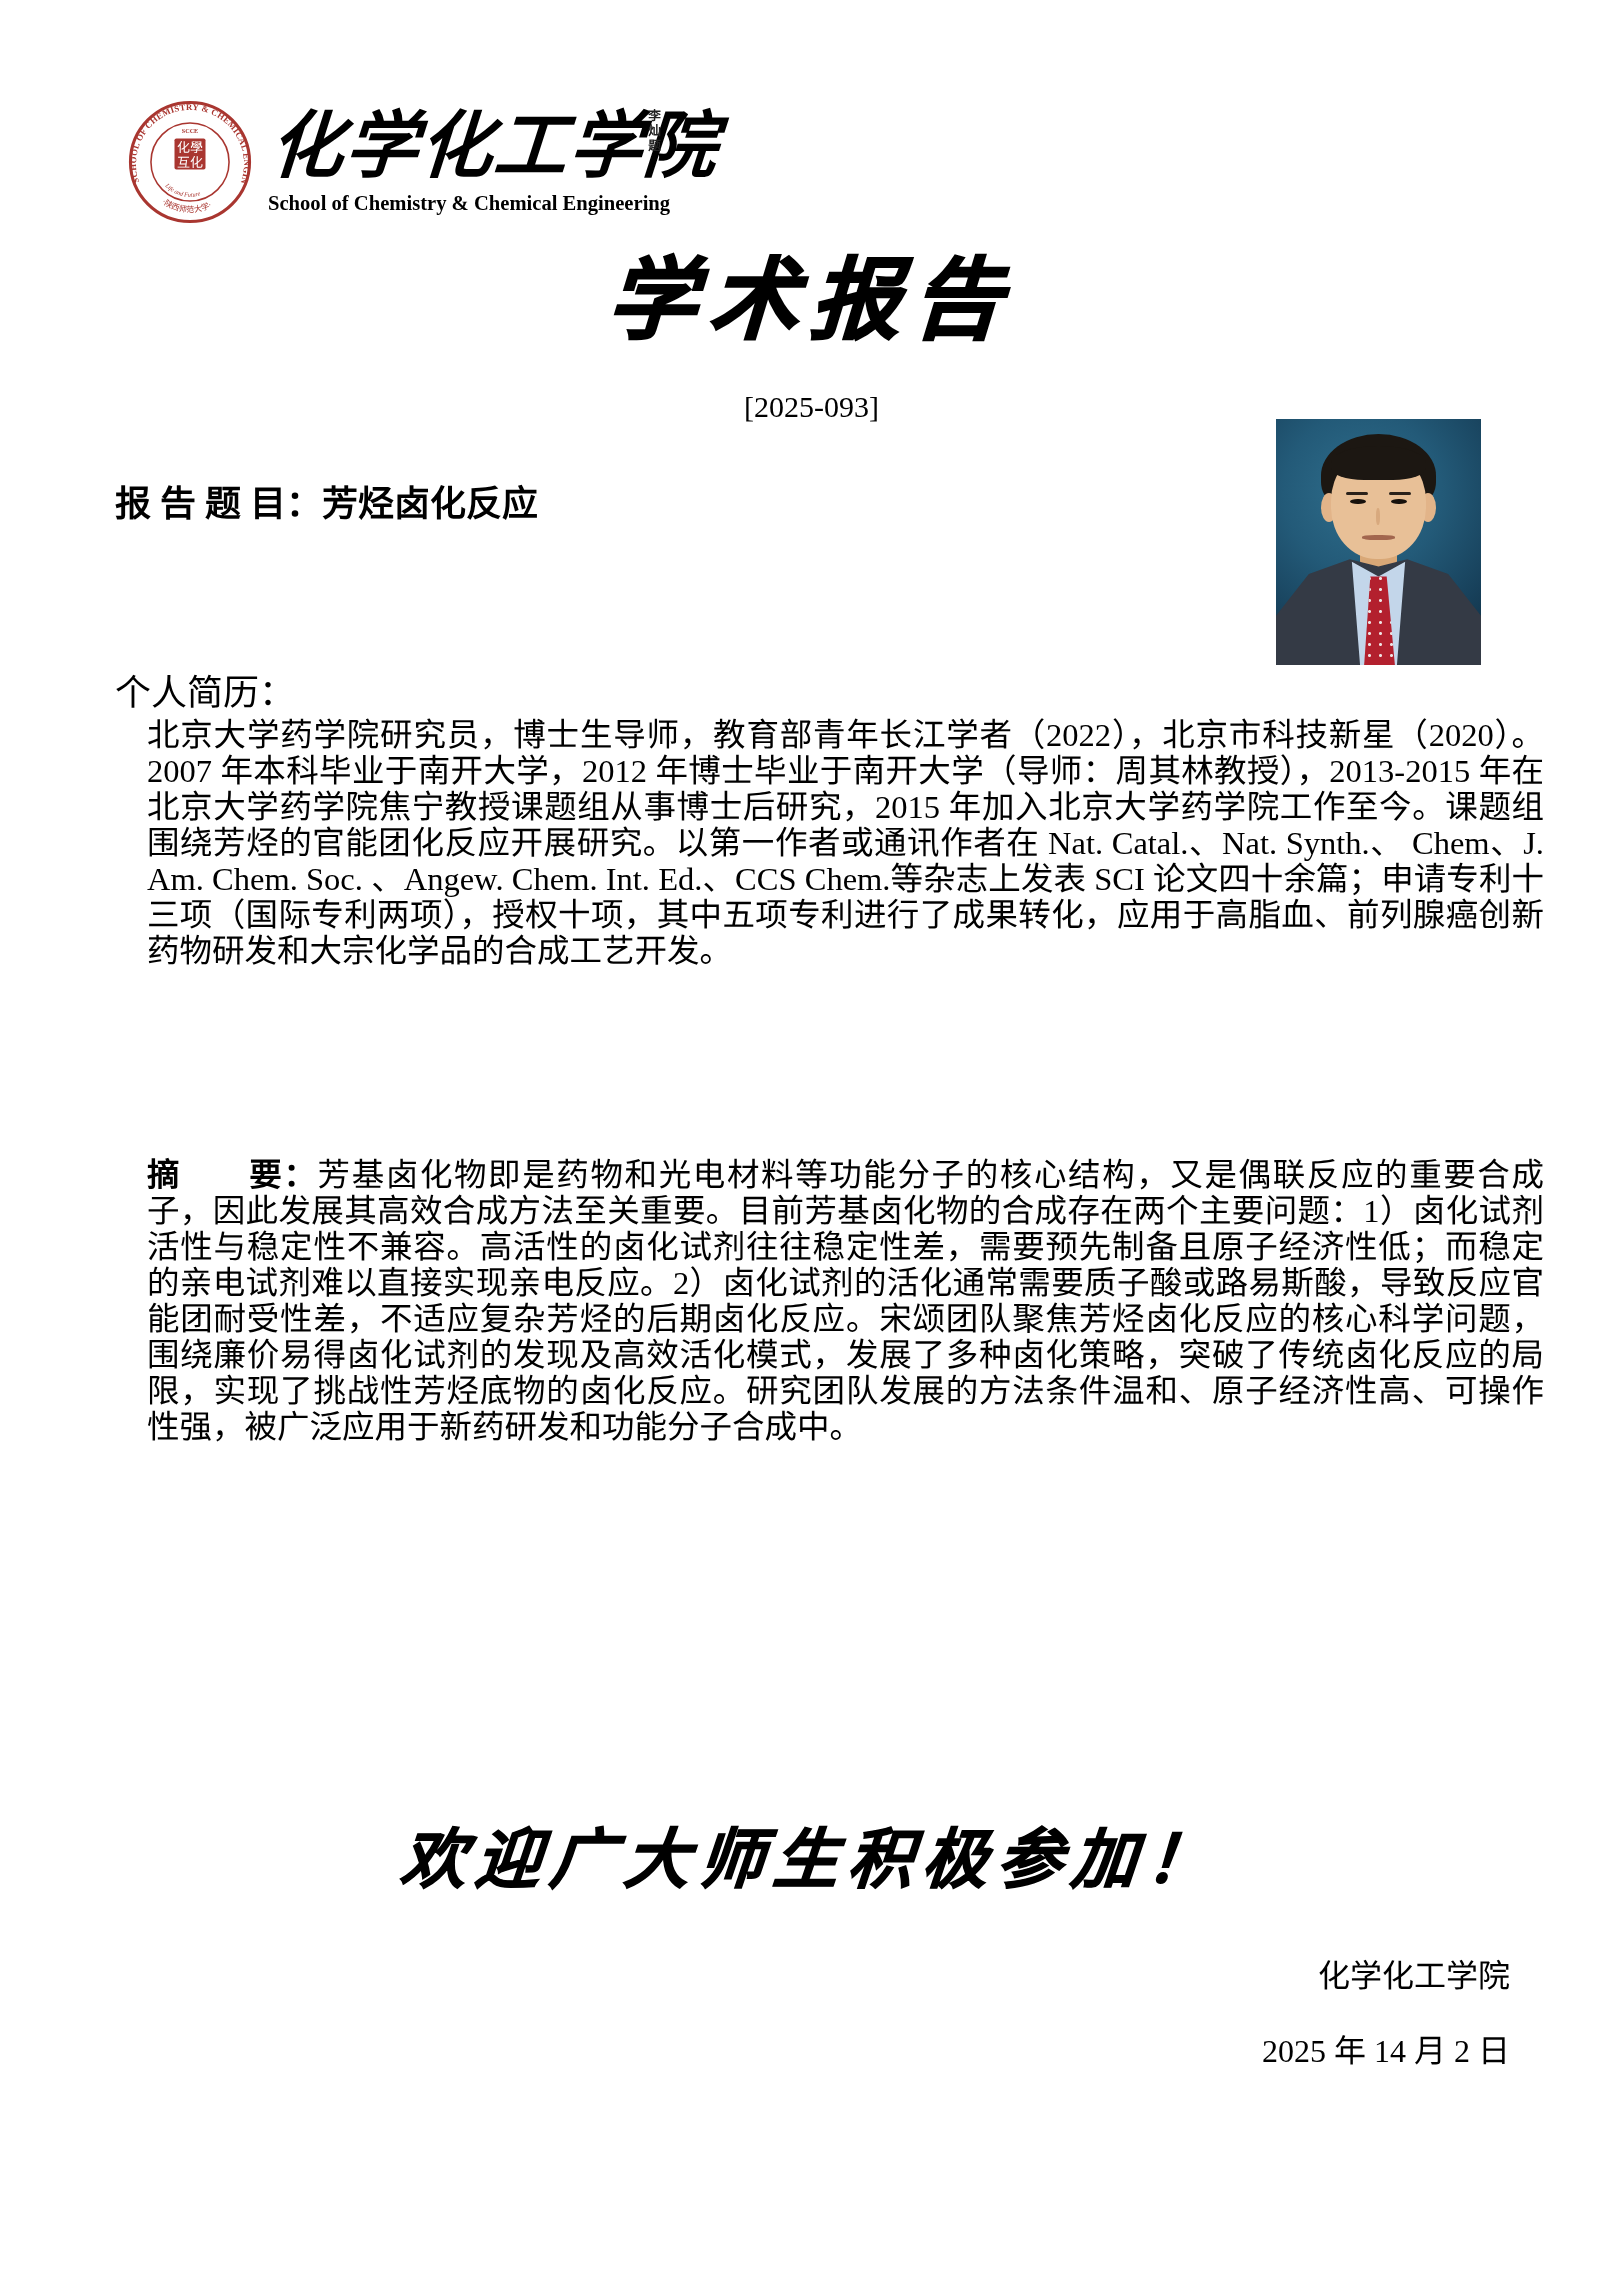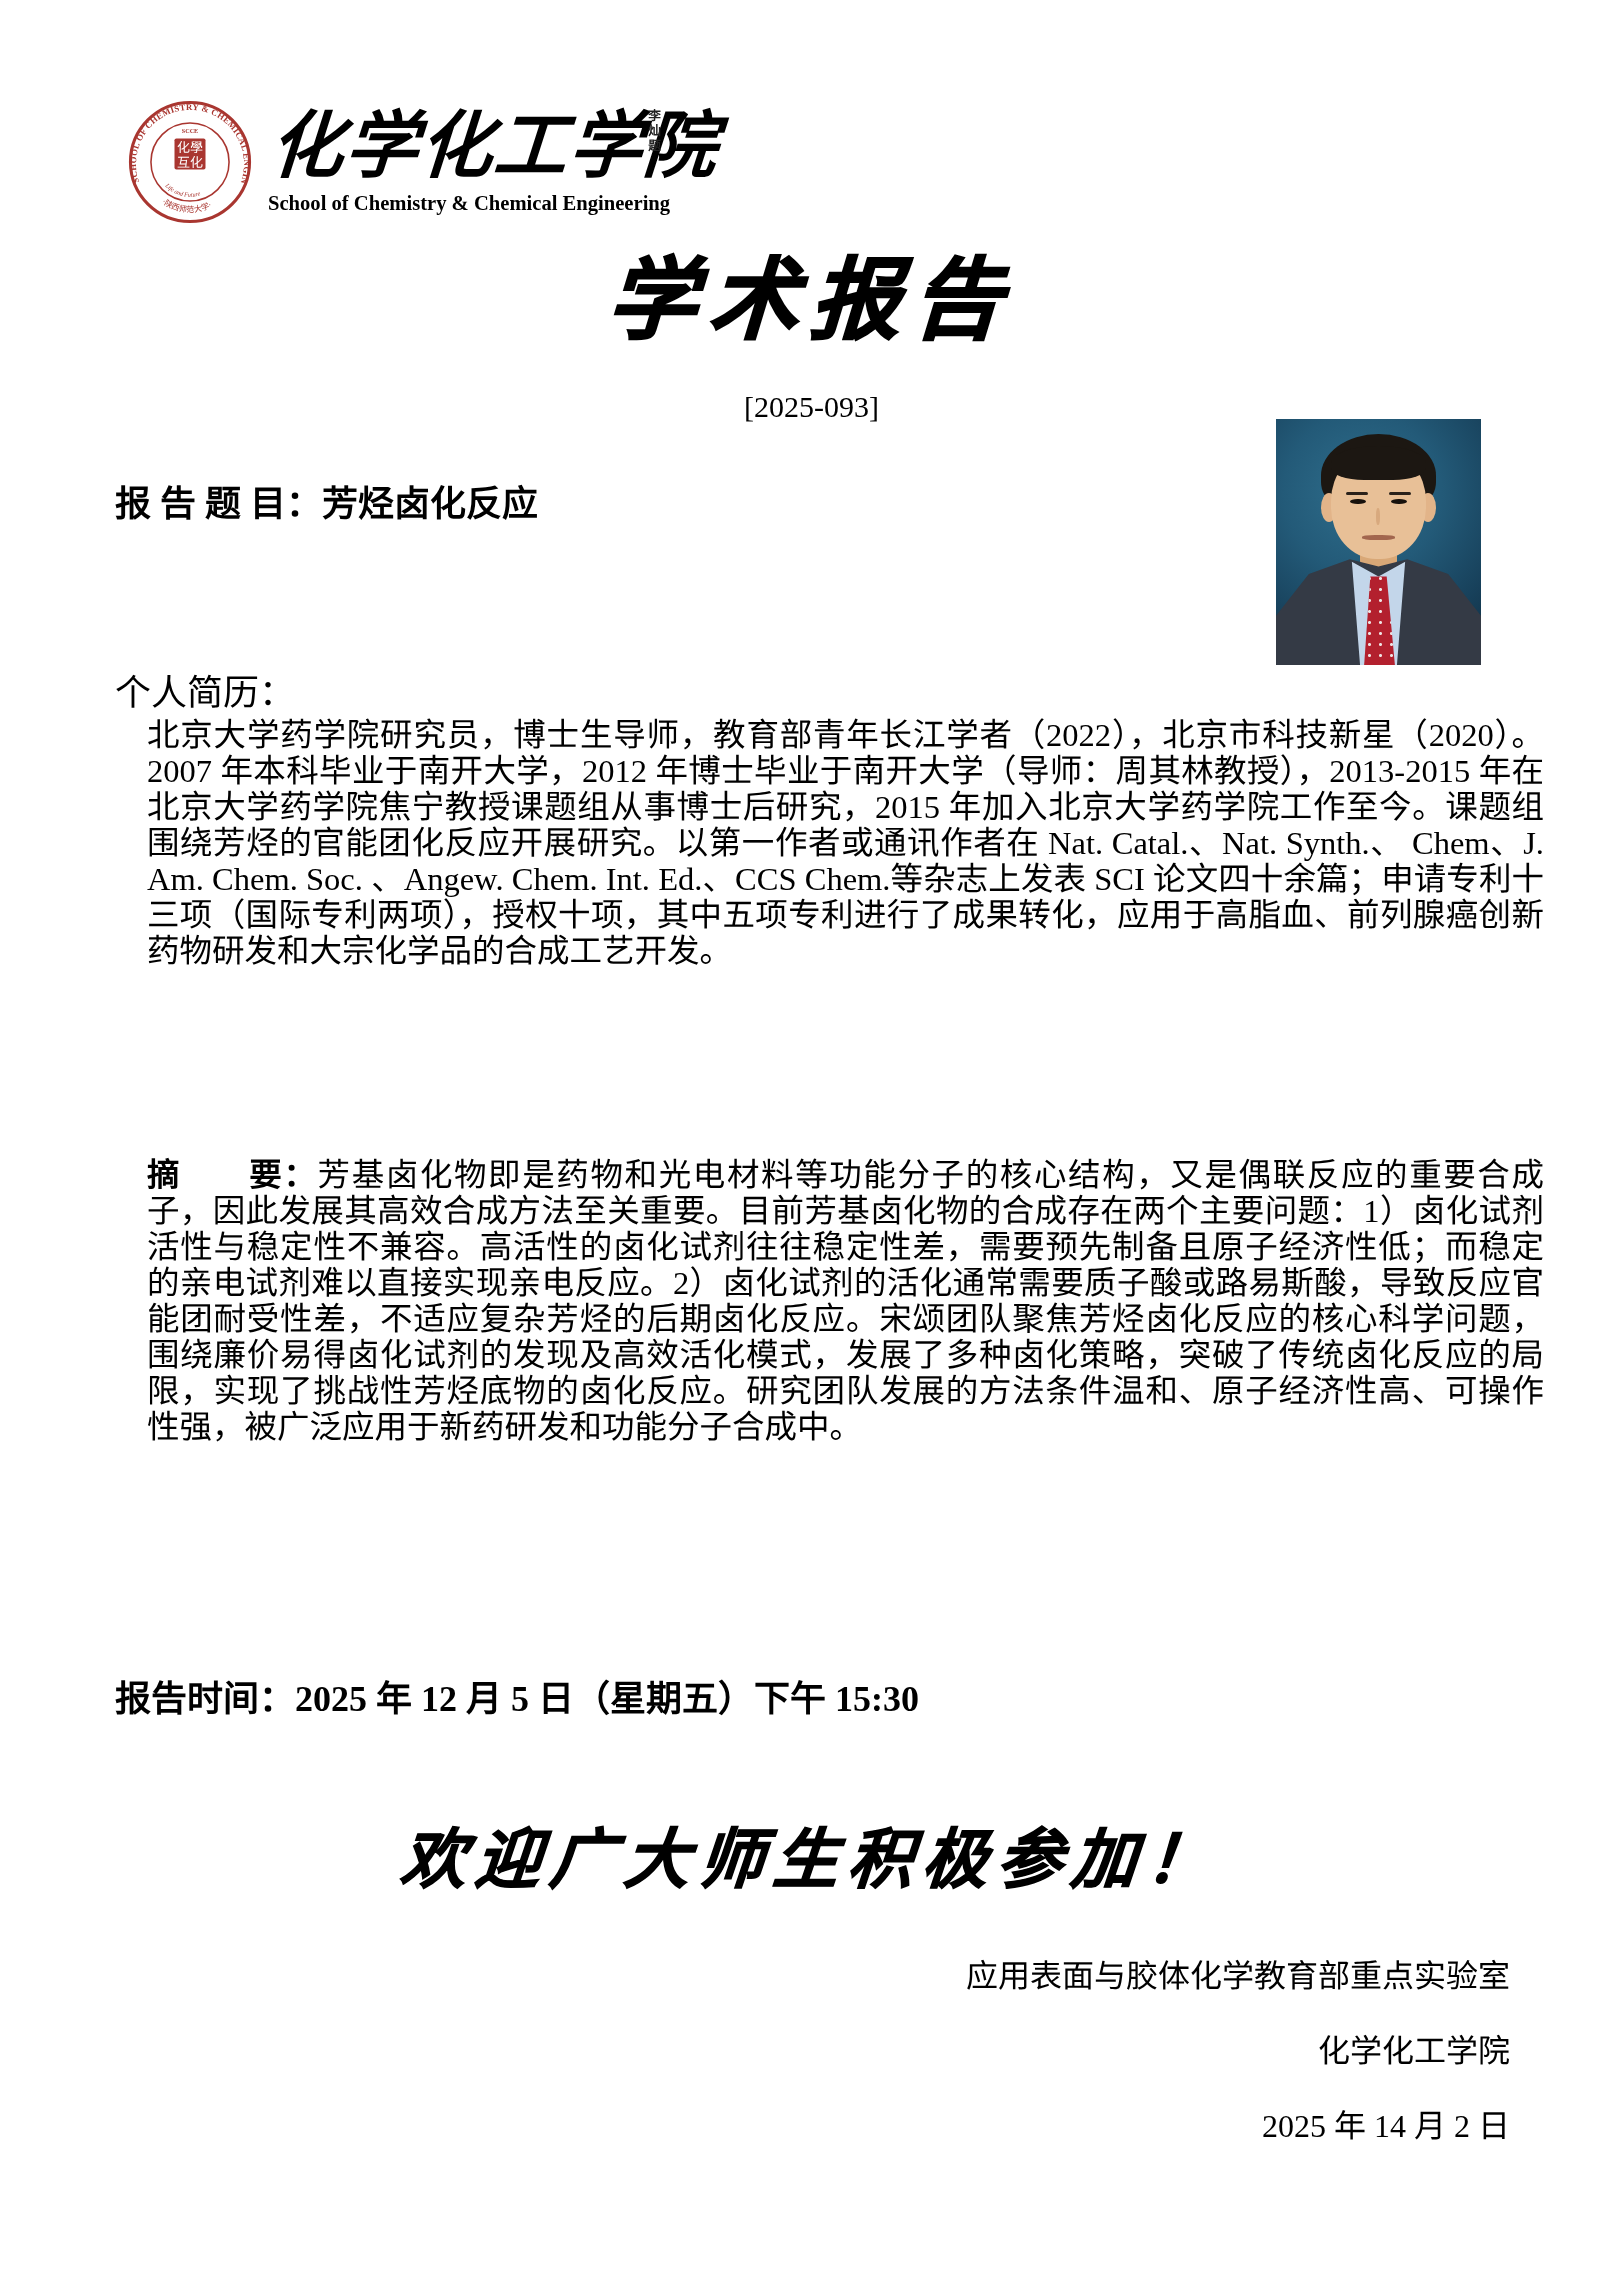--- a/index.html
+++ b/index.html
@@ -158,24 +158,22 @@
     <div class="ph-nose"></div>
     <div class="ph-mouth"></div>
   </div>
 
   <div class="para bio-para">北京大学药学院研究员，博士生导师，教育部青年长江学者（2022），北京市科技新星（2020）。2007 年本科毕业于南开大学，2012 年博士毕业于南开大学（导师：周其林教授），2013-2015 年在北京大学药学院焦宁教授课题组从事博士后研究，2015 年加入北京大学药学院工作至今。课题组围绕芳烃的官能团化反应开展研究。以第一作者或通讯作者在 Nat. Catal.、Nat. Synth.、 Chem、J. Am. Chem. Soc. 、Angew. Chem. Int. Ed.、CCS Chem.等杂志上发表 SCI 论文四十余篇；申请专利十三项（国际专利两项），授权十项，其中五项专利进行了成果转化，应用于高脂血、前列腺癌创新药物研发和大宗化学品的合成工艺开发。</div>
 
   <div class="para abstract-para">
     <span class="label">摘　　要：</span><span>芳基卤化物即是药物和光电材料等功能分子的核心结构，又是偶联反应的重要合成子，因此发展其高效合成方法至关重要。目前芳基卤化物的合成存在两个主要问题：1）卤化试剂活性与稳定性不兼容。高活性的卤化试剂往往稳定性差，需要预先制备且原子经济性低；而稳定的亲电试剂难以直接实现亲电反应。2）卤化试剂的活化通常需要质子酸或路易斯酸，导致反应官能团耐受性差，不适应复杂芳烃的后期卤化反应。宋颂团队聚焦芳烃卤化反应的核心科学问题，围绕廉价易得卤化试剂的发现及高效活化模式，发展了多种卤化策略，突破了传统卤化反应的局限，实现了挑战性芳烃底物的卤化反应。研究团队发展的方法条件温和、原子经济性高、可操作性强，被广泛应用于新药研发和功能分子合成中。</span>
   </div>
 
-  <div class="sched line-time">报告时间：2025 年 12 月 5 日（星期五）下午 15:30</div>
 
   <div class="welcome">欢迎广大师生积极参加！</div>
 
   <div class="footer">
-    <div>应用表面与胶体化学教育部重点实验室</div>
     <div>化学化工学院</div>
     <div>2025 年 14 月 2 日</div>
   </div>
 
 </div>
 
 
 </body></html>

